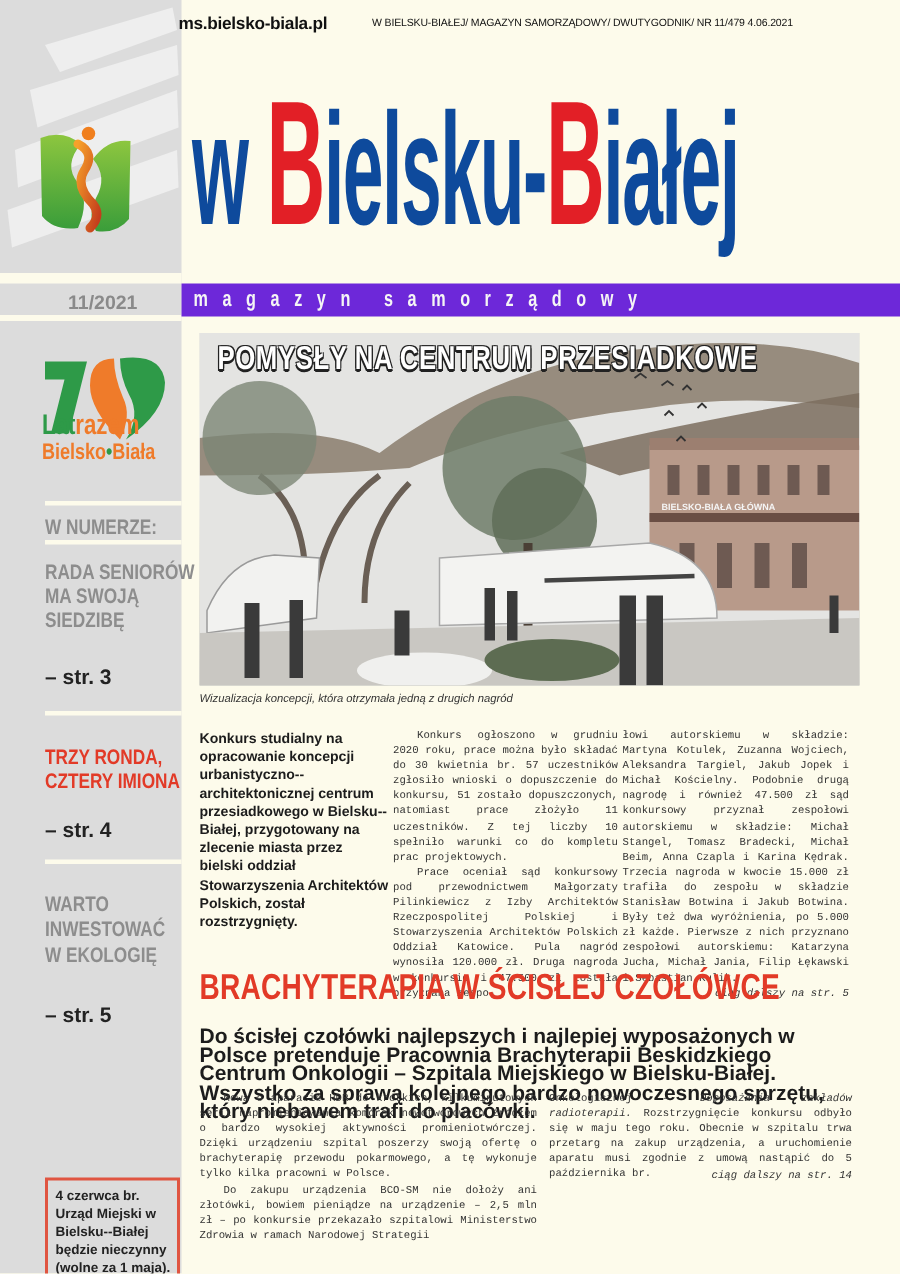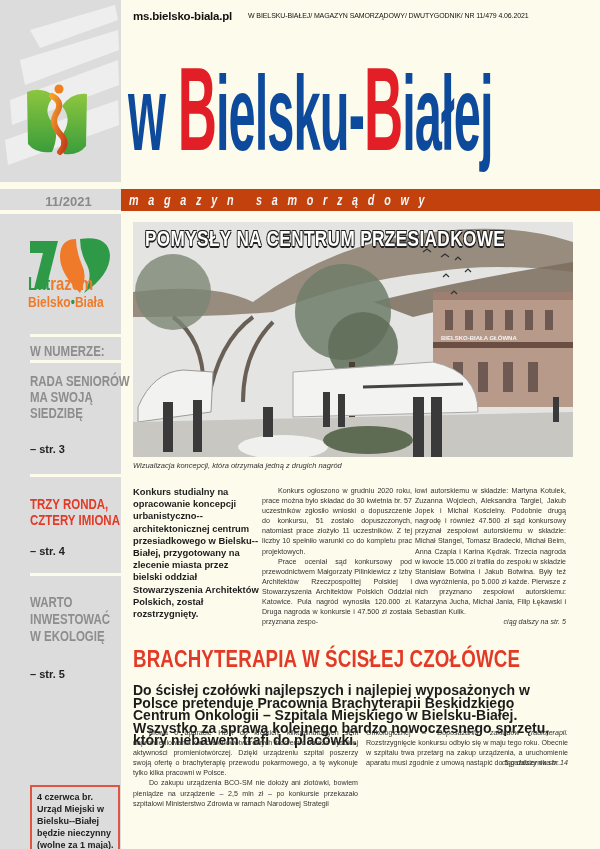--- a/index.html
+++ b/index.html
@@ -6,53 +6,53 @@
   html, body { width: 600px; height: 849px; overflow: hidden; }
   body { background: #fdfbeb; font-family: "Liberation Sans", sans-serif; color: #1a1a1a; position: relative; }
 
   
   .sidebar { position: absolute; left: 0; top: 0; width: 121px; height: 849px; background: #dcdcdc; }
   .sidebar .band-white { position: absolute; left: 0; width: 121px; height: 7px; background: #fdfbeb; }
   .logo-wrap { position: absolute; left: 0; top: 0; width: 121px; height: 170px; overflow: hidden; }
   .brush { position: absolute; left: 0; top: 0; width: 121px; height: 170px; }
 
   
-  .url { position: absolute; left: 119px; top: 10px; font-weight: bold; font-size: 11.5px; letter-spacing: -0.2px; color: #111; margin-left: 14px; }
+  .url { position: absolute; left: 119px; top: 10px; font-weight: bold; font-size: 11.5px; letter-spacing: -0.2px; color: #111; }
   .issue-line { position: absolute; left: 248px; top: 12px; font-size: 7px; letter-spacing: -0.1px; color: #111; white-space: nowrap; }
   .masthead { position: absolute; left: 128px; top: 58px; height: 110px; display: flex; align-items: flex-end; font-family: "Liberation Sans", sans-serif; font-weight: bold; letter-spacing: -2px; }
   .mh { display: inline-block; transform: scaleX(0.46); transform-origin: left bottom; white-space: nowrap; font-size: 106px; line-height: 1; color: #0e4a9c; }
   .mh .red { color: #e21f26; font-size: 118px; }
 
   
   .issue-no { position: absolute; left: 0; top: 193px; width: 121px; height: 17px; text-align: center; font-weight: bold; font-size: 13px; color: #8a8a8a; line-height: 17px; padding-left: 16px; }
-  .magbar { position: absolute; left: 121px; top: 189px; width: 479px; height: 22px; background: #c2410c; font-style: italic; }
+  .magbar { position: absolute; left: 121px; top: 189px; width: 479px; height: 22px; background: #6d28d9; }
   .magbar span { position: absolute; left: 8px; top: 2px; font-size: 15px; font-weight: bold; color: #f5f5f5; letter-spacing: 13.5px; white-space: nowrap; transform: scaleX(0.72); transform-origin: left; }
 
   
   .seventy { position: absolute; left: 28px; top: 222px; width: 90px; height: 90px; }
   .lat { position: absolute; left: 28px; top: 275px; font-weight: bold; font-size: 19px; line-height: 18px; transform: scaleX(0.78); transform-origin: left; white-space: nowrap; }
   .lat .g { color: #2e9a48; } .lat .o { color: #ef7b2a; }
   .bb { position: absolute; left: 28px; top: 293px; font-weight: bold; font-size: 15px; transform: scaleX(0.8); transform-origin: left; white-space: nowrap; }
   .bb .o { color: #ef7b2a; } .bb .g { color: #2e9a48; }
 
   .side-head { position: absolute; left: 30px; font-weight: bold; color: #8d8d8d; font-size: 14px; line-height: 16px; transform: scaleX(0.82); transform-origin: left; white-space: nowrap; }
   .side-head.red { color: #e23a27; }
-  .side-page { position: absolute; left: 30px; font-weight: bold; font-size: 11px; color: #222; }
+  .side-page { position: absolute; left: 30px; font-weight: bold; font-size: 14px; color: #222; }
   .notice { position: absolute; left: 30px; top: 761px; width: 90px; height: 72px; border: 2px solid #e05541; padding: 4px 3px 0 5px; font-weight: bold; font-size: 9px; line-height: 12px; color: #222; margin-top: 24px; }
 
   
   .photo { position: absolute; left: 133px; top: 222px; width: 440px; height: 235px; overflow: hidden; background: linear-gradient(180deg,#dadbd9 0%,#eaeae8 40%,#d2d2cf 70%,#b5b5b0 100%); }
   .photo svg { position: absolute; left: 0; top: 0; }
   .photo-title { position: absolute; left: 145px; top: 226px; font-weight: bold; font-size: 22px; color: #fff; letter-spacing: 0.5px; transform: scaleX(0.78); transform-origin: left; white-space: nowrap;
     text-shadow: -1px -1px 0 #222, 1px -1px 0 #222, -1px 1px 0 #222, 1px 1px 0 #222, 0 2px 0 #222; }
   .caption { position: absolute; left: 133px; top: 461px; font-style: italic; font-size: 7.5px; color: #333; }
 
   
   .lead { position: absolute; left: 133px; top: 486px; width: 126px; font-weight: bold; font-size: 9.4px; line-height: 12.2px; color: #1c1c1c; }
-  .col { position: absolute; font-size: 7.1px; line-height: 10.1px; color: #333; text-align: justify; }
+  .col { position: absolute; font-size: 7.1px; line-height: 10.1px; color: #333; text-align: justify; font-family: Liberation Mono, monospace; }
   .col p { text-indent: 16px; }
   .col p.noind { text-indent: 0; }
   .cont { font-style: italic; text-align: right; display: block; }
 
   .headline2 { position: absolute; left: 133px; top: 645px; font-weight: bold; font-size: 24px; color: #e23a27; letter-spacing: 0.2px; transform: scaleX(0.78); transform-origin: left; white-space: nowrap; }
   .lead2 { position: absolute; left: 133px; top: 684px; width: 420px; font-weight: bold; font-size: 14px; line-height: 12.6px; color: #1c1c1c; }
 </style>
 </head>
 <body>
 

